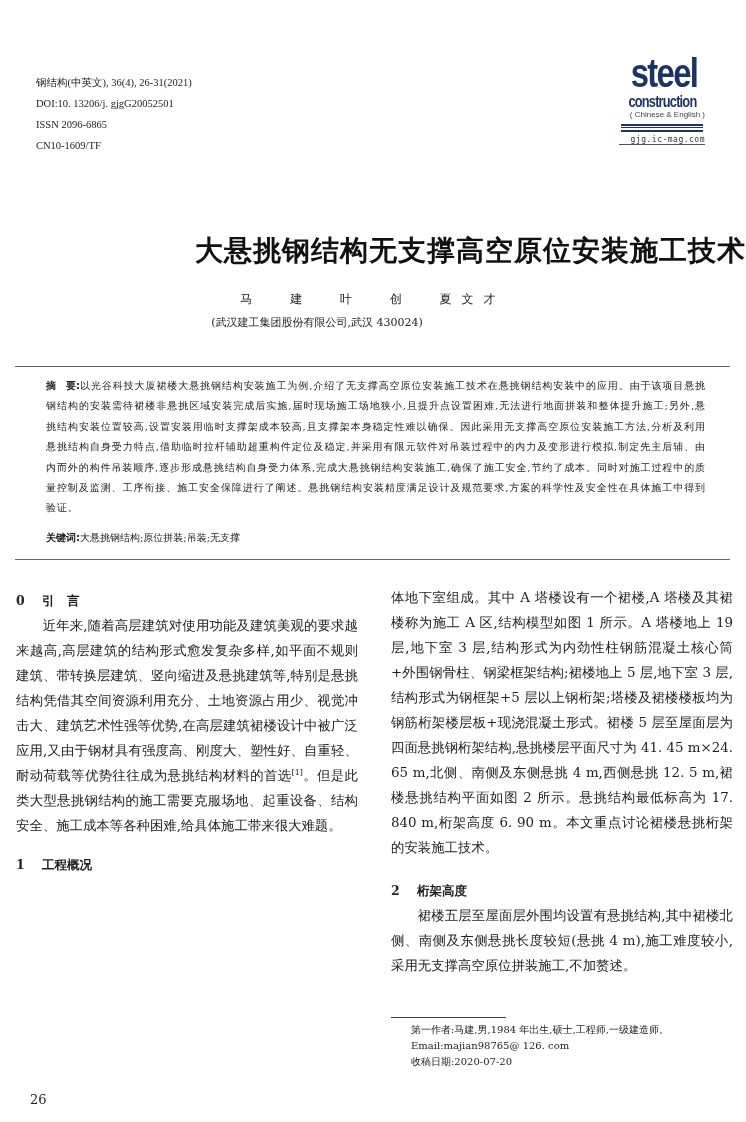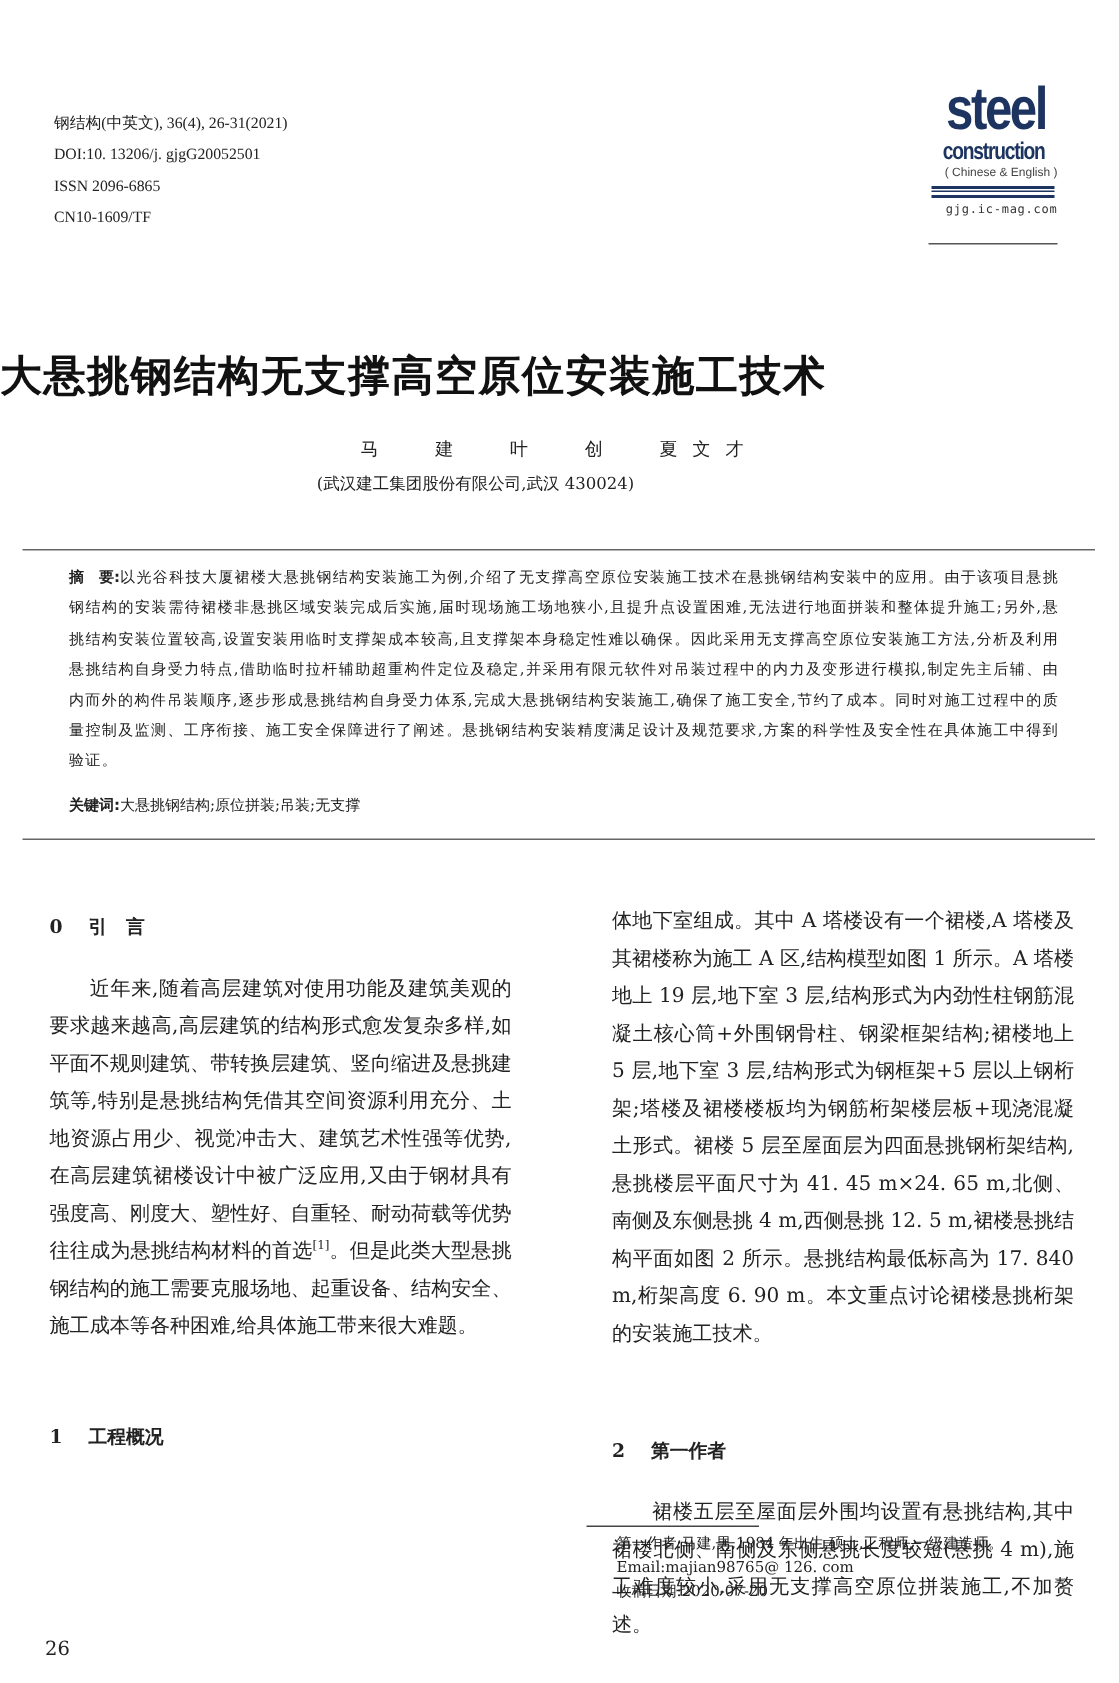--- a/index.html
+++ b/index.html
@@ -14,37 +14,37 @@
   .meta { left: 16px; top: 72px; font-size: 10.5px; line-height: 21px; color: #222; font-family: "Liberation Serif", serif; margin-left: 20px; }
   .meta div { white-space: nowrap; }
 
   
   .logo { left: 619px; top: 48px; width: 86px; text-align: right; color: #1d3461; }
   .logo .steel { font-family: "Liberation Sans", sans-serif; font-weight: bold; font-size: 40px; line-height: 38px; letter-spacing: -2px; transform: scaleX(0.82); transform-origin: center; display: block; margin-top: 6px; }
   .logo .constr { font-family: "Liberation Sans", sans-serif; font-weight: bold; font-size: 16px; line-height: 16px; letter-spacing: -1px; transform: scaleX(0.8); display: block; margin-top: 2px; }
   .logo .ce { font-family: "Liberation Sans", sans-serif; font-size: 8px; line-height: 10px; color: #444; display: block; }
   .logo .bars { margin: 4px 2px 0 2px; height: 8px; border-top: 2px solid #1d3461; border-bottom: 2px solid #1d3461; box-sizing: border-box; position: relative; }
   .logo .bars::after { content: ""; position: absolute; left: 0; right: 0; top: 1px; border-top: 1px solid #1d3461; }
-  .logo .url { font-family: "DejaVu Sans Mono", monospace; font-size: 8px; color: #333; margin-top: 3px; letter-spacing: 0.5px; padding-bottom: 18px; border-bottom: 1.5px solid #555; }
+  .logo .url { font-family: "DejaVu Sans Mono", monospace; font-size: 8px; color: #333; margin-top: 3px; letter-spacing: 0.5px; padding-bottom: 0; border-bottom: 1.5px solid #555; }
 
   
-  .title { left: 0; width: 746px; top: 232px; text-align: left; font-size: 28px; font-weight: bold; letter-spacing: 1px; font-family: "DejaVu Serif", serif; color: #111; }
+  .title { left: 0; width: 746px; top: 232px; text-align: right; font-size: 28px; font-weight: bold; letter-spacing: 1px; font-family: "DejaVu Serif", serif; color: #111; }
   .authors { left: 0; width: 746px; top: 291px; text-align: center; font-size: 12px; word-spacing: 14px; letter-spacing: 10px; color: #222; }
   .affil { left: 0; width: 634px; top: 315px; text-align: center; font-size: 11px; color: #222; }
 
   
   .rule { left: 15px; width: 715px; height: 0; border-top: 1.5px solid #666; }
   .abstract { left: 46px; top: 376px; width: 660px; font-size: 10px; line-height: 20.4px; color: #222; letter-spacing: 0.9px; text-align: justify; }
   .abstract b { font-family: "DejaVu Sans", sans-serif; font-weight: bold; letter-spacing: 0; }
   .kw { left: 46px; top: 528px; width: 660px; font-size: 10px; line-height: 20px; color: #222; }
   .kw b { font-family: "DejaVu Sans", sans-serif; }
 
   
   .col { font-size: 13.4px; line-height: 25px; color: #222; text-align: justify; }
-  .col p { margin: 17px; text-indent: 2em; }
+  .col p { margin: 0; text-indent: 2em; }
   .col .h { font-family: "DejaVu Sans", sans-serif; font-weight: bold; font-size: 12.5px; text-indent: 0; }
   .col .h .num { display: inline-block; width: 26px; font-family: "DejaVu Serif", serif; }
   .col sup { font-size: 8px; line-height: 0; }
   .left { left: 16px; top: 588px; width: 342px; }
   .right { left: 391px; top: 585px; width: 342px; }
 
   .footrule { left: 391px; top: 1017px; width: 115px; border-top: 1px solid #444; }
   .foot { left: 411px; top: 1022px; font-size: 10px; line-height: 16px; color: #222; }
   .pageno { left: 30px; top: 1092px; font-size: 13px; color: #222; }
 </style>
@@ -82,21 +82,21 @@
 <div class="abs col left">
   <p class="h"><span class="num">0</span><span>引　言</span></p>
   <p><span>近年来,随着高层建筑对使用功能及建筑美观的要求越来越高,高层建筑的结构形式愈发复杂多样,如平面不规则建筑、带转换层建筑、竖向缩进及悬挑建筑等,特别是悬挑结构凭借其空间资源利用充分、土地资源占用少、视觉冲击大、建筑艺术性强等优势,在高层建筑裙楼设计中被广泛应用,又由于钢材具有强度高、刚度大、塑性好、自重轻、耐动荷载等优势往往成为悬挑结构材料的首选</span><sup>[1]</sup><span>。但是此类大型悬挑钢结构的施工需要克服场地、起重设备、结构安全、施工成本等各种困难,给具体施工带来很大难题。</span></p>
   <div style="height:14px;"></div>
   <p class="h"><span class="num">1</span><span>工程概况</span></p>
 </div>
 
 <div class="abs col right">
   <p style="text-indent:0;">体地下室组成。其中 A 塔楼设有一个裙楼,A 塔楼及其裙楼称为施工 A 区,结构模型如图 1 所示。A 塔楼地上 19 层,地下室 3 层,结构形式为内劲性柱钢筋混凝土核心筒+外围钢骨柱、钢梁框架结构;裙楼地上 5 层,地下室 3 层,结构形式为钢框架+5 层以上钢桁架;塔楼及裙楼楼板均为钢筋桁架楼层板+现浇混凝土形式。裙楼 5 层至屋面层为四面悬挑钢桁架结构,悬挑楼层平面尺寸为 41. 45 m×24. 65 m,北侧、南侧及东侧悬挑 4 m,西侧悬挑 12. 5 m,裙楼悬挑结构平面如图 2 所示。悬挑结构最低标高为 17. 840 m,桁架高度 6. 90 m。本文重点讨论裙楼悬挑桁架的安装施工技术。</p>
   <div style="height:18px;"></div>
-  <p class="h"><span class="num">2</span><span>第一作者</span></p>
+  <p class="h"><span class="num">2</span><span>桁架高度</span></p>
   <p>裙楼五层至屋面层外围均设置有悬挑结构,其中裙楼北侧、南侧及东侧悬挑长度较短(悬挑 4 m),施工难度较小,采用无支撑高空原位拼装施工,不加赘述。</p>
 </div>
 
 <div class="abs footrule"></div>
 <div class="abs foot">
   <div>第一作者:马建,男,1984 年出生,硕士,工程师,一级建造师。</div>
   <div>Email:majian98765@ 126. com</div>
   <div>收稿日期:2020-07-20</div>
 </div>
 

